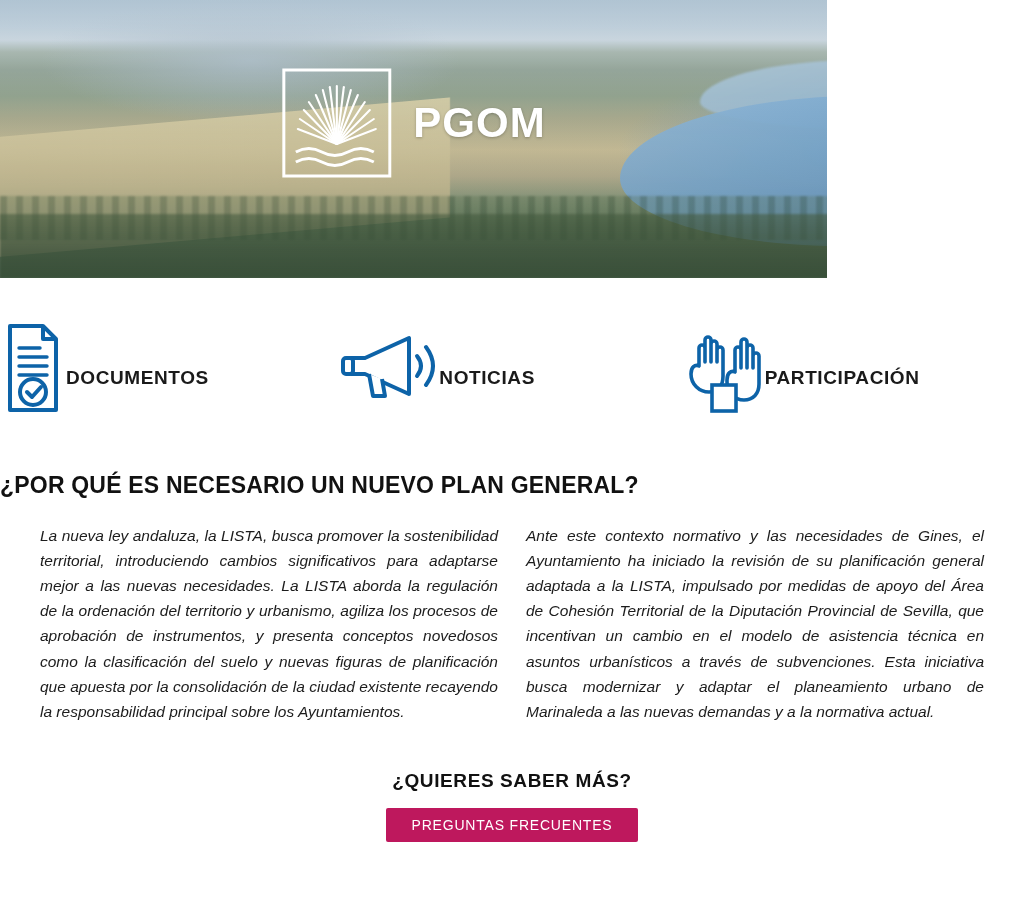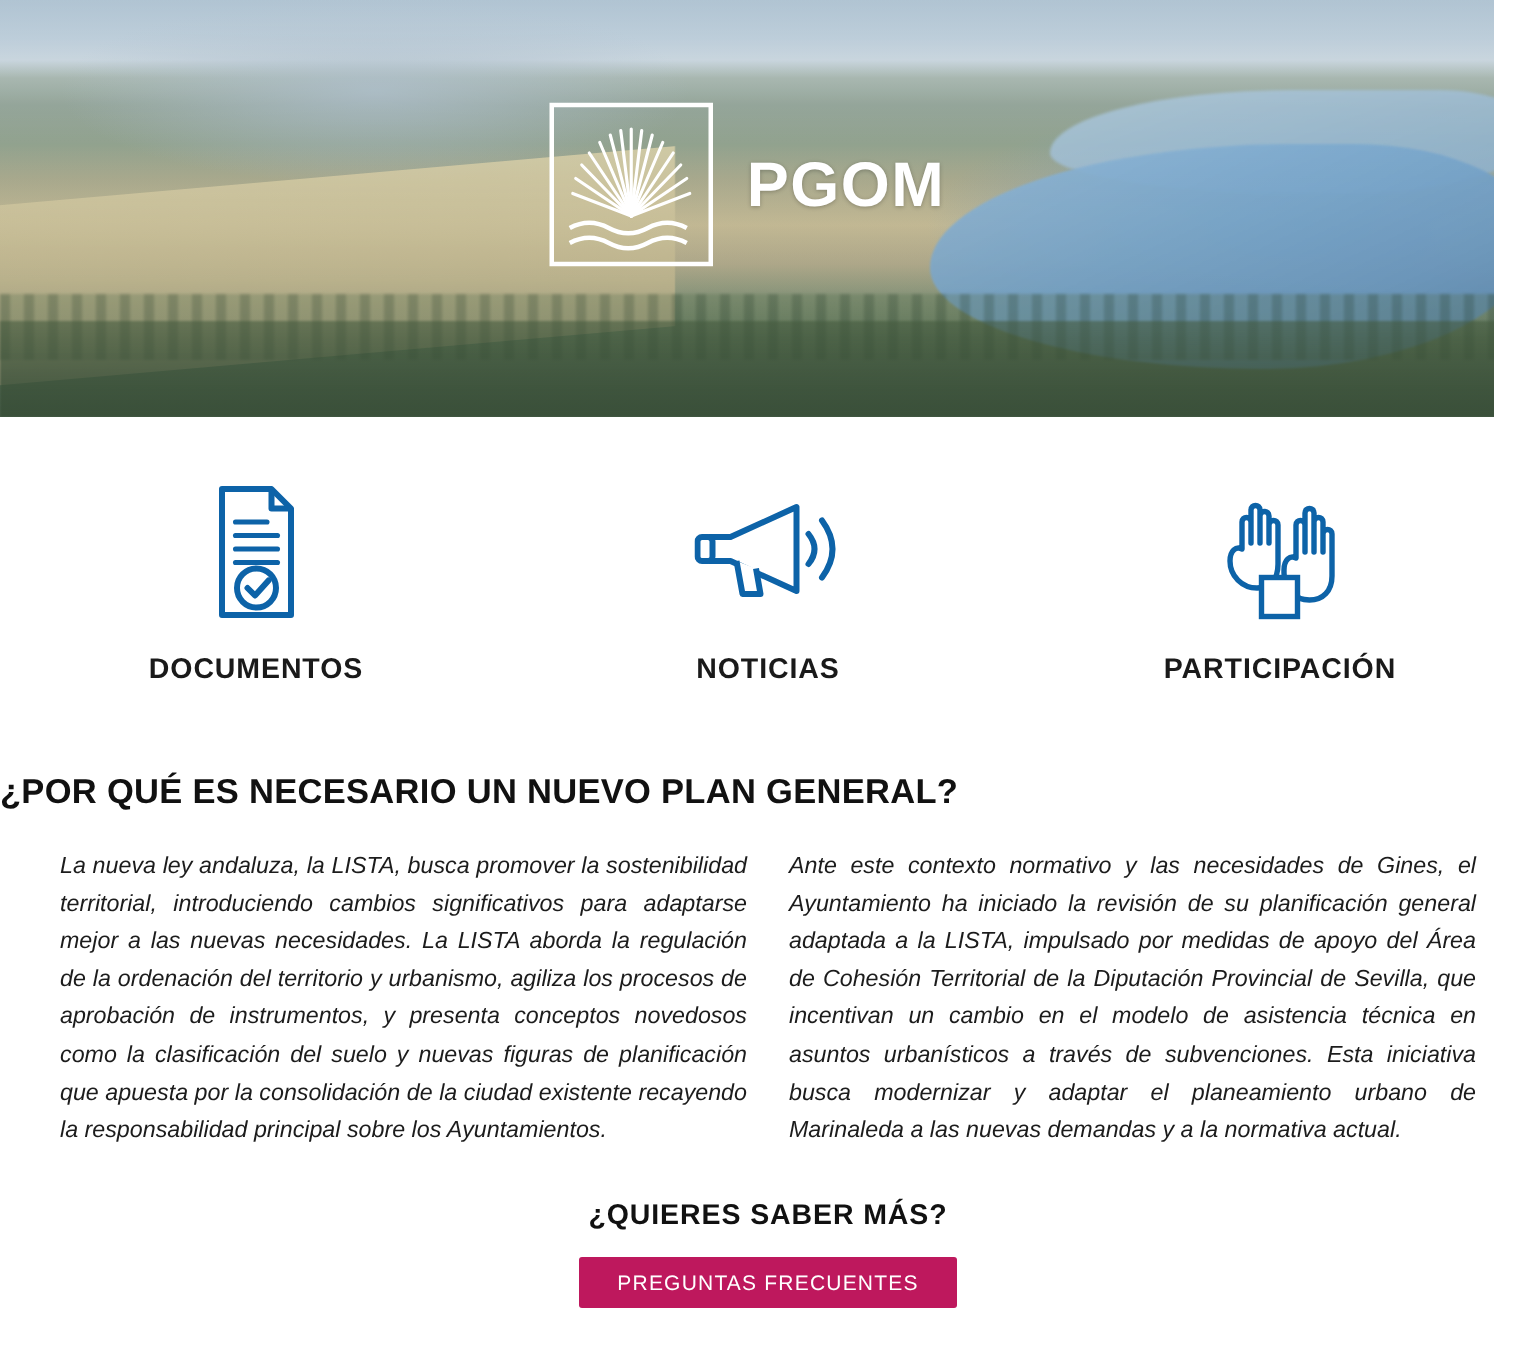--- a/index.html
+++ b/index.html
@@ -7,21 +7,21 @@
     margin: 0; padding: 0;
     width: 1024px; height: 897px;
     background: #ffffff;
     font-family: "Liberation Sans", sans-serif;
     overflow: hidden;
   }
 
   
   .hero {
     position: relative;
-    width: 996px;
+    width: 827px;
     height: 278px;
     overflow: hidden;
     background: #7f93a3;
   }
   .hero-photo {
     position: absolute;
     inset: 0;
     
     background:
       radial-gradient(ellipse 360px 120px at 870px 150px, rgba(116,160,196,0.85) 0%, rgba(116,160,196,0) 70%),
@@ -130,21 +130,21 @@
 
   
   .quick-links {
     display: flex;
     width: 1024px;
     padding: 42px 0 0 0;
   }
   .ql-item {
     flex: 1 1 33.333%;
     display: flex;
-    flex-direction: column;
+    flex-direction: row;
     align-items: center;
     cursor: pointer;
     text-decoration: none;
   }
   .ql-icon { height: 96px; display: flex; align-items: center; justify-content: center; }
   .ql-label {
     margin-top: 20px;
     font-size: 19px;
     font-weight: 700;
     letter-spacing: 0.6px;
@@ -170,21 +170,21 @@
     font-size: 15.5px;
     line-height: 1.62;
     font-style: italic;
     color: #1c1c1c;
     text-align: justify;
   }
   .col p { margin: 0; }
 
   
   .cta {
-    margin-top: 34px;
+    margin-top: 46px;
     text-align: center;
   }
   .cta-title {
     font-size: 19px;
     font-weight: 700;
     letter-spacing: 0.6px;
     color: #111111;
     margin-bottom: 16px;
   }
   .cta-button {

